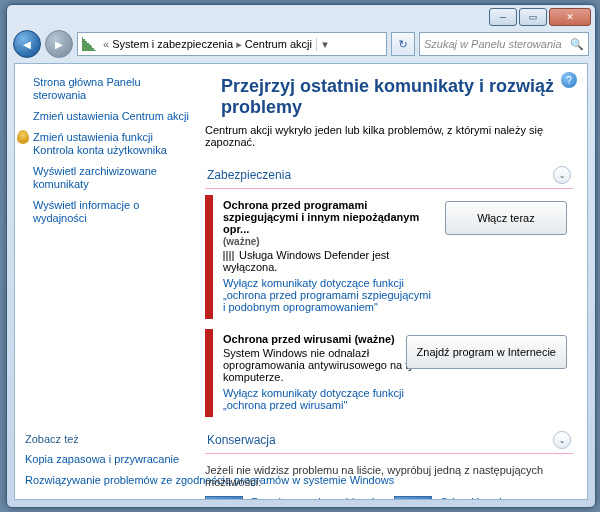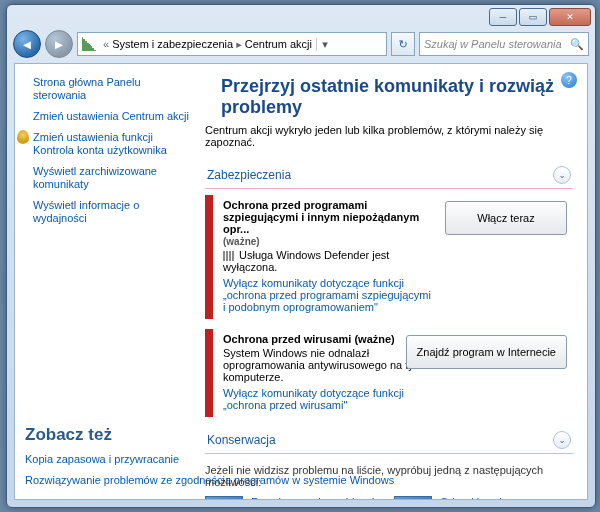--- a/index.html
+++ b/index.html
@@ -16,21 +16,21 @@
 .sep{color:#666;margin:0 3px}
 .addrdrop{width:16px;border-left:1px solid #ccc;text-align:center;color:#555;margin-left:4px}
 .refreshbtn{width:22px;height:22px;background:linear-gradient(#f5f9fd,#dce8f4);border:1px solid #8aa5c0;display:flex;align-items:center;justify-content:center;color:#2a5a9a;font-size:11px}
 .searchbar{width:160px;height:22px;background:#fff;border:1px solid #8aa5c0;display:flex;align-items:center;padding:0 4px;color:#888;font-style:italic}
 .sico{margin-left:auto;color:#4a7aba;font-style:normal}
 .content{position:absolute;left:7px;top:58px;right:7px;bottom:7px;background:#fff;display:flex;border:1px solid #9ab5d0}
 .sidebar{width:172px;padding:8px 2px;overflow:hidden}
 .sidelink{color:#0a5aaa;padding:4px 0 4px 16px;cursor:default;line-height:13px;position:relative}
 .sidelink.shield::before{content:"";position:absolute;left:0;top:3px;width:12px;height:14px;background:radial-gradient(circle at 50% 35%,#f5d060,#d5a020 60%);border-radius:50% 50% 50% 50%/60% 60% 40% 40%}
 .seealso{position:absolute;bottom:8px;left:10px;right:10px}
-.seealso h4{color:#2a5a8a;font-weight:bold;font-size:17px;margin:0 0 4px}
+.seealso h4{color:#2a5a8a;font-weight:normal;font-size:11px;margin:0 0 4px}
 .main{flex:1;padding:10px 14px;overflow-y:auto;position:relative}
 .helpbtn{position:absolute;right:10px;top:8px;width:16px;height:16px;border-radius:50%;background:radial-gradient(circle at 35% 30%,#8ac5f5,#2a7aca);color:#fff;font-size:10px;display:flex;align-items:center;justify-content:center}
 h1{font-size:18px;color:#1a4a8a;font-weight:bold;margin:2px 16px 6px}
 .intro{margin:0 0 14px}
 .section-hdr{color:#1a5a9a;font-size:12px;padding:4px 2px;border-bottom:1px solid #f9a8d4;display:flex;align-items:center;cursor:default}
 .chev{margin-left:auto;width:16px;height:16px;border:1px solid #b0c0d0;border-radius:50%;display:flex;align-items:center;justify-content:center;font-size:8px;color:#555;background:linear-gradient(#fff,#e5edf5)}
 .alert{border-left:8px solid #c02020;margin:6px 0 10px;padding:4px 8px 6px 10px;position:relative}
 .alert-title{font-weight:bold;font-size:11px;margin-bottom:2px;padding-right:130px}
 .alert-sub{color:#555;font-size:10px;margin-bottom:16px}
 .alert-msg{margin-bottom:4px;padding-right:130px}

